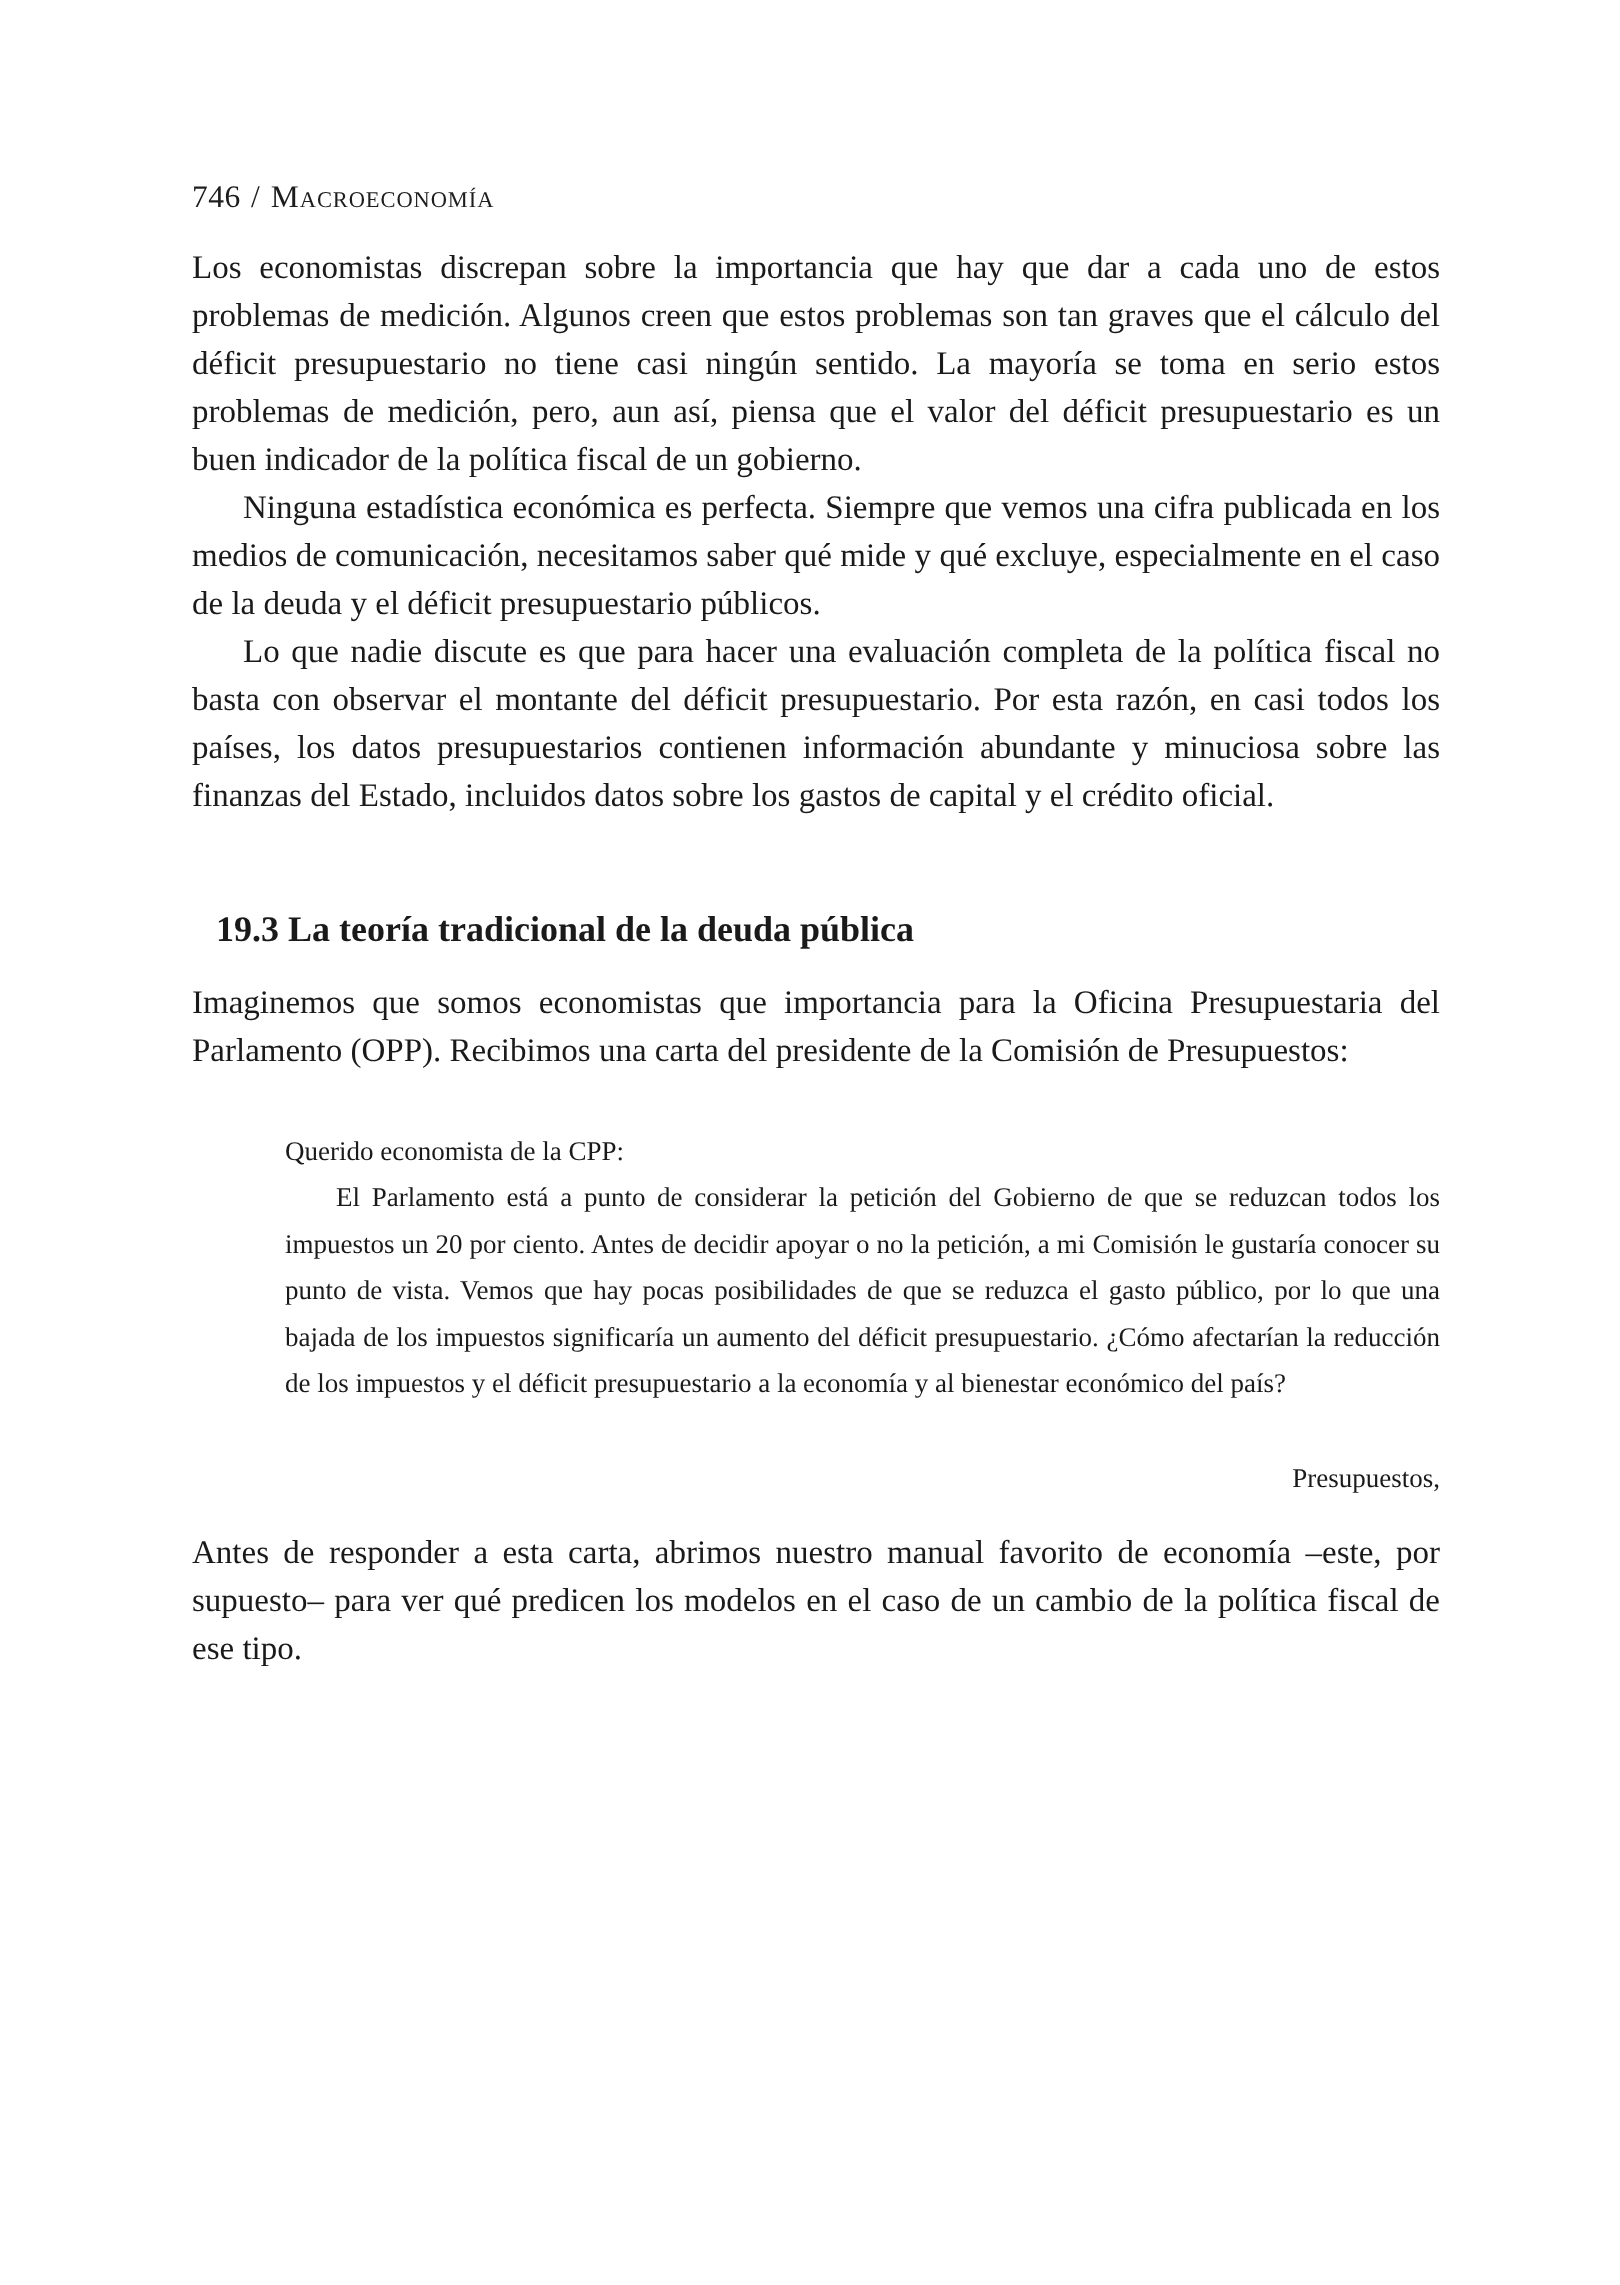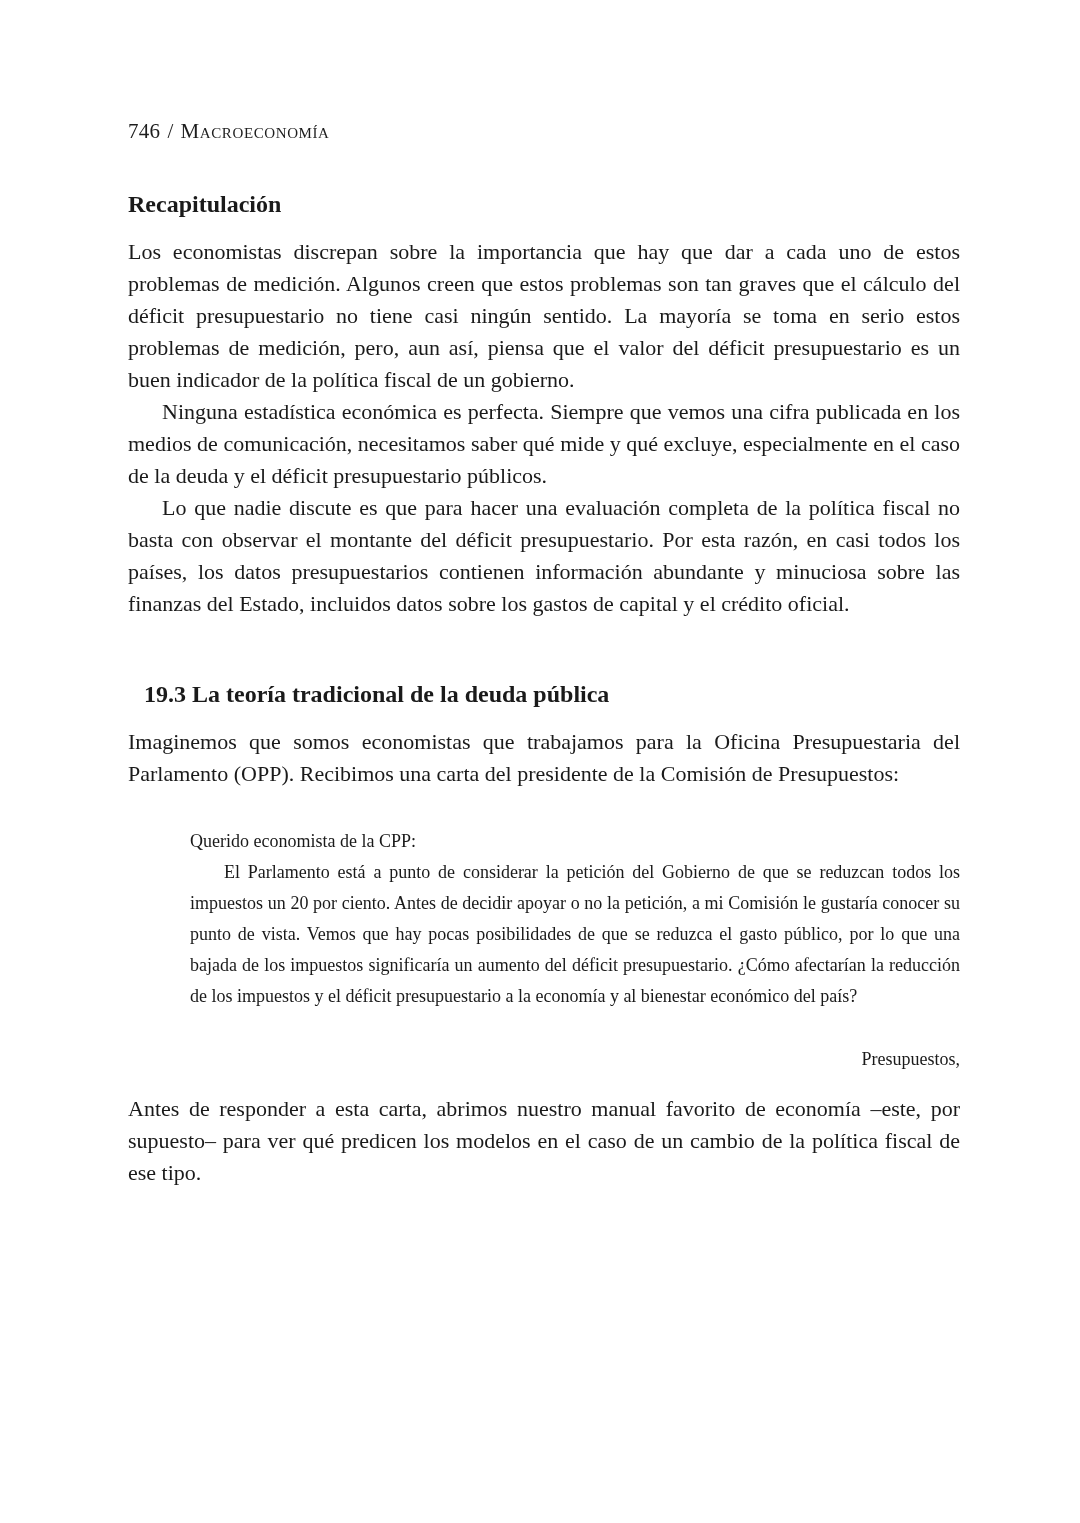--- a/index.html
+++ b/index.html
@@ -80,29 +80,28 @@
 </head>
 <body>
 
 <div class="page">
   <div class="content">
 
     <div class="running-head">
       <span>746</span><span class="sep">/</span><span class="smallcaps">Macroeconomía</span>
     </div>
 
-    <h2 class="recap-heading">Recapitulación</h2>
 
     <p class="body first">Los economistas discrepan sobre la importancia que hay que dar a cada uno de estos problemas de medición. Algunos creen que estos problemas son tan graves que el cálculo del déficit presupuestario no tiene casi ningún sentido. La mayoría se toma en serio estos problemas de medición, pero, aun así, piensa que el valor del déficit presupuestario es un buen indicador de la política fiscal de un gobierno.</p>
     <p class="body indent">Ninguna estadística económica es perfecta. Siempre que vemos una cifra publicada en los medios de comunicación, necesitamos saber qué mide y qué excluye, especialmente en el caso de la deuda y el déficit presupuestario públicos.</p>
     <p class="body indent">Lo que nadie discute es que para hacer una evaluación completa de la política fiscal no basta con observar el montante del déficit presupuestario. Por esta razón, en casi todos los países, los datos presupuestarios contienen información abundante y minuciosa sobre las finanzas del Estado, incluidos datos sobre los gastos de capital y el crédito oficial.</p>
 
     <h2 class="section-heading">19.3 La teoría tradicional de la deuda pública</h2>
 
-    <p class="body first">Imaginemos que somos economistas que trabajamos para la Oficina Presupuestaria del Parlamento (OPP). Recibimos una carta del presidente de la Comisión de Presupuestos:</p>
+    <p class="body first">Imaginemos que somos economistas que importancia para la Oficina Presupuestaria del Parlamento (OPP). Recibimos una carta del presidente de la Comisión de Presupuestos:</p>
 
     <div class="letter">
       <p class="letter-salutation">Querido economista de la CPP:</p>
       <p class="letter-body indent">El Parlamento está a punto de considerar la petición del Gobierno de que se reduzcan todos los impuestos un 20 por ciento. Antes de decidir apoyar o no la petición, a mi Comisión le gustaría conocer su punto de vista. Vemos que hay pocas posibilidades de que se reduzca el gasto público, por lo que una bajada de los impuestos significaría un aumento del déficit presupuestario. ¿Cómo afectarían la reducción de los impuestos y el déficit presupuestario a la economía y al bienestar económico del país?</p>
       <p class="letter-closing">Presupuestos,</p>
     </div>
 
     <p class="body first">Antes de responder a esta carta, abrimos nuestro manual favorito de economía –este, por supuesto– para ver qué predicen los modelos en el caso de un cambio de la política fiscal de ese tipo.</p>
 
   </div>

